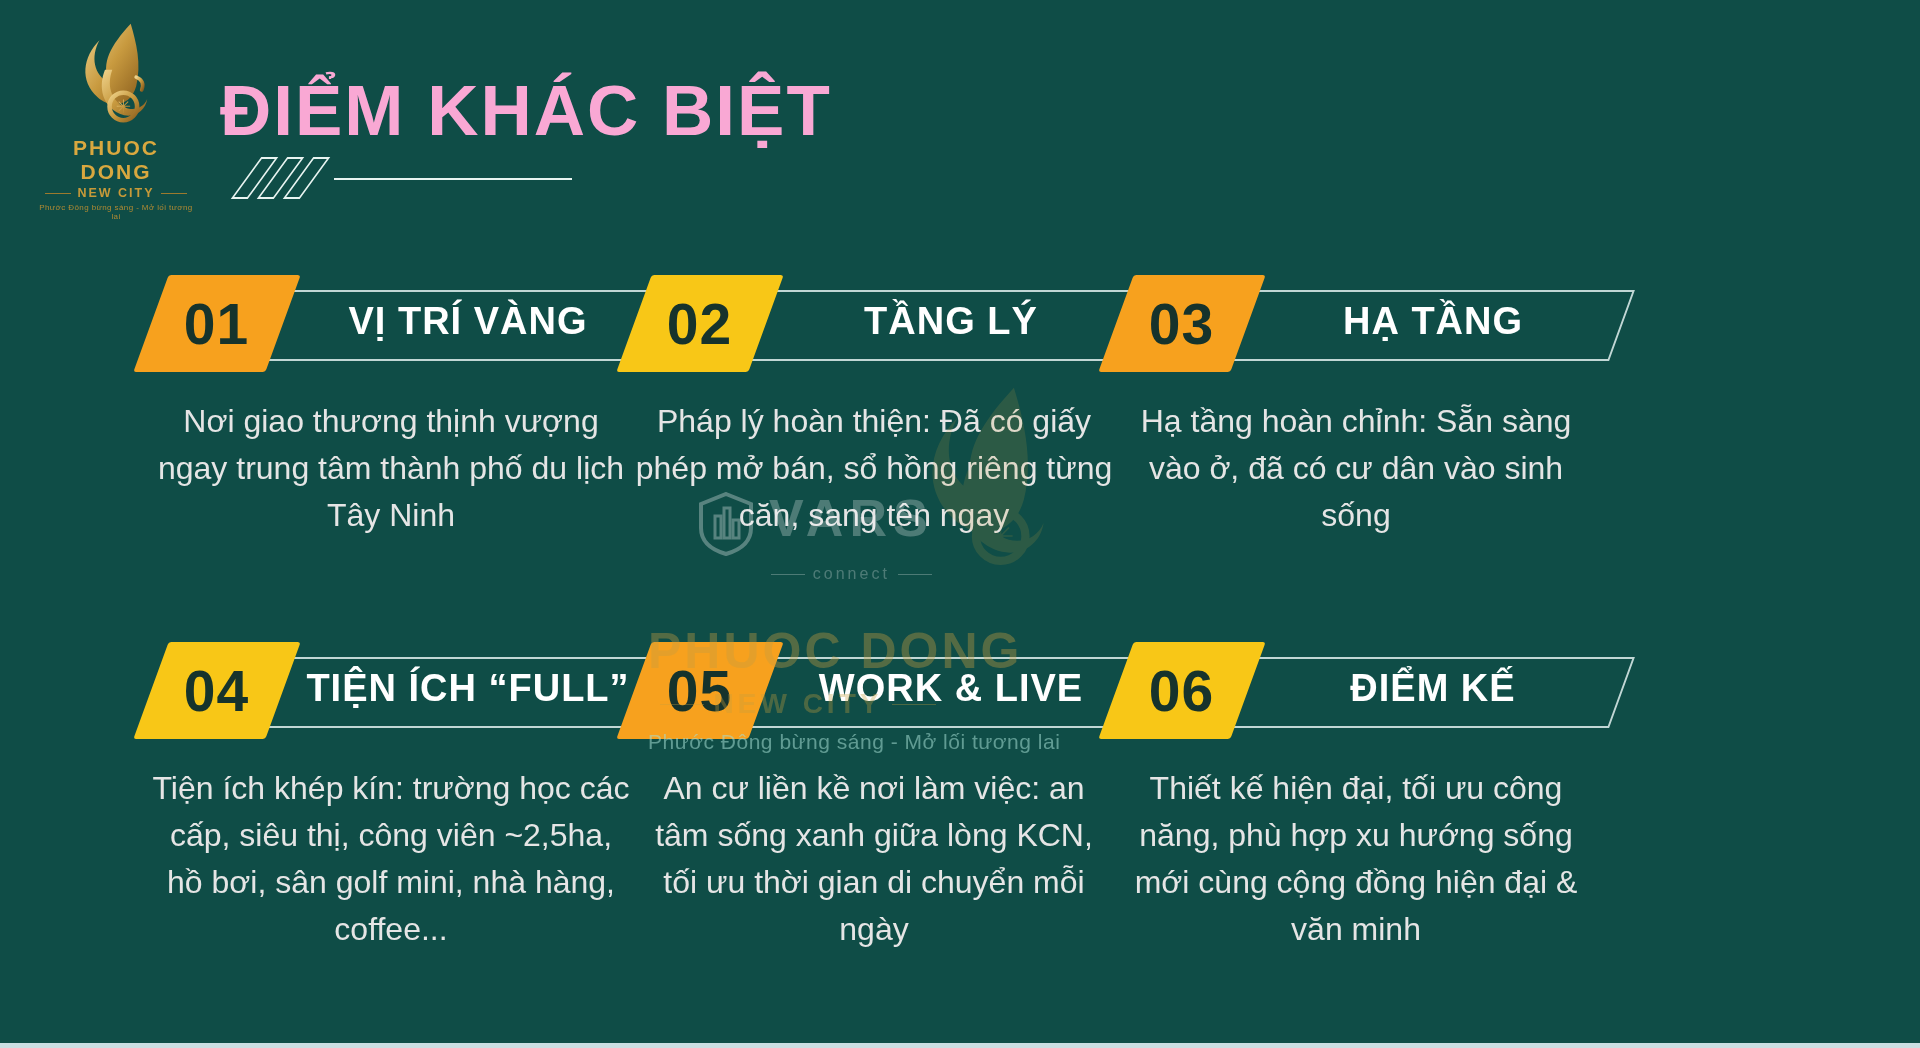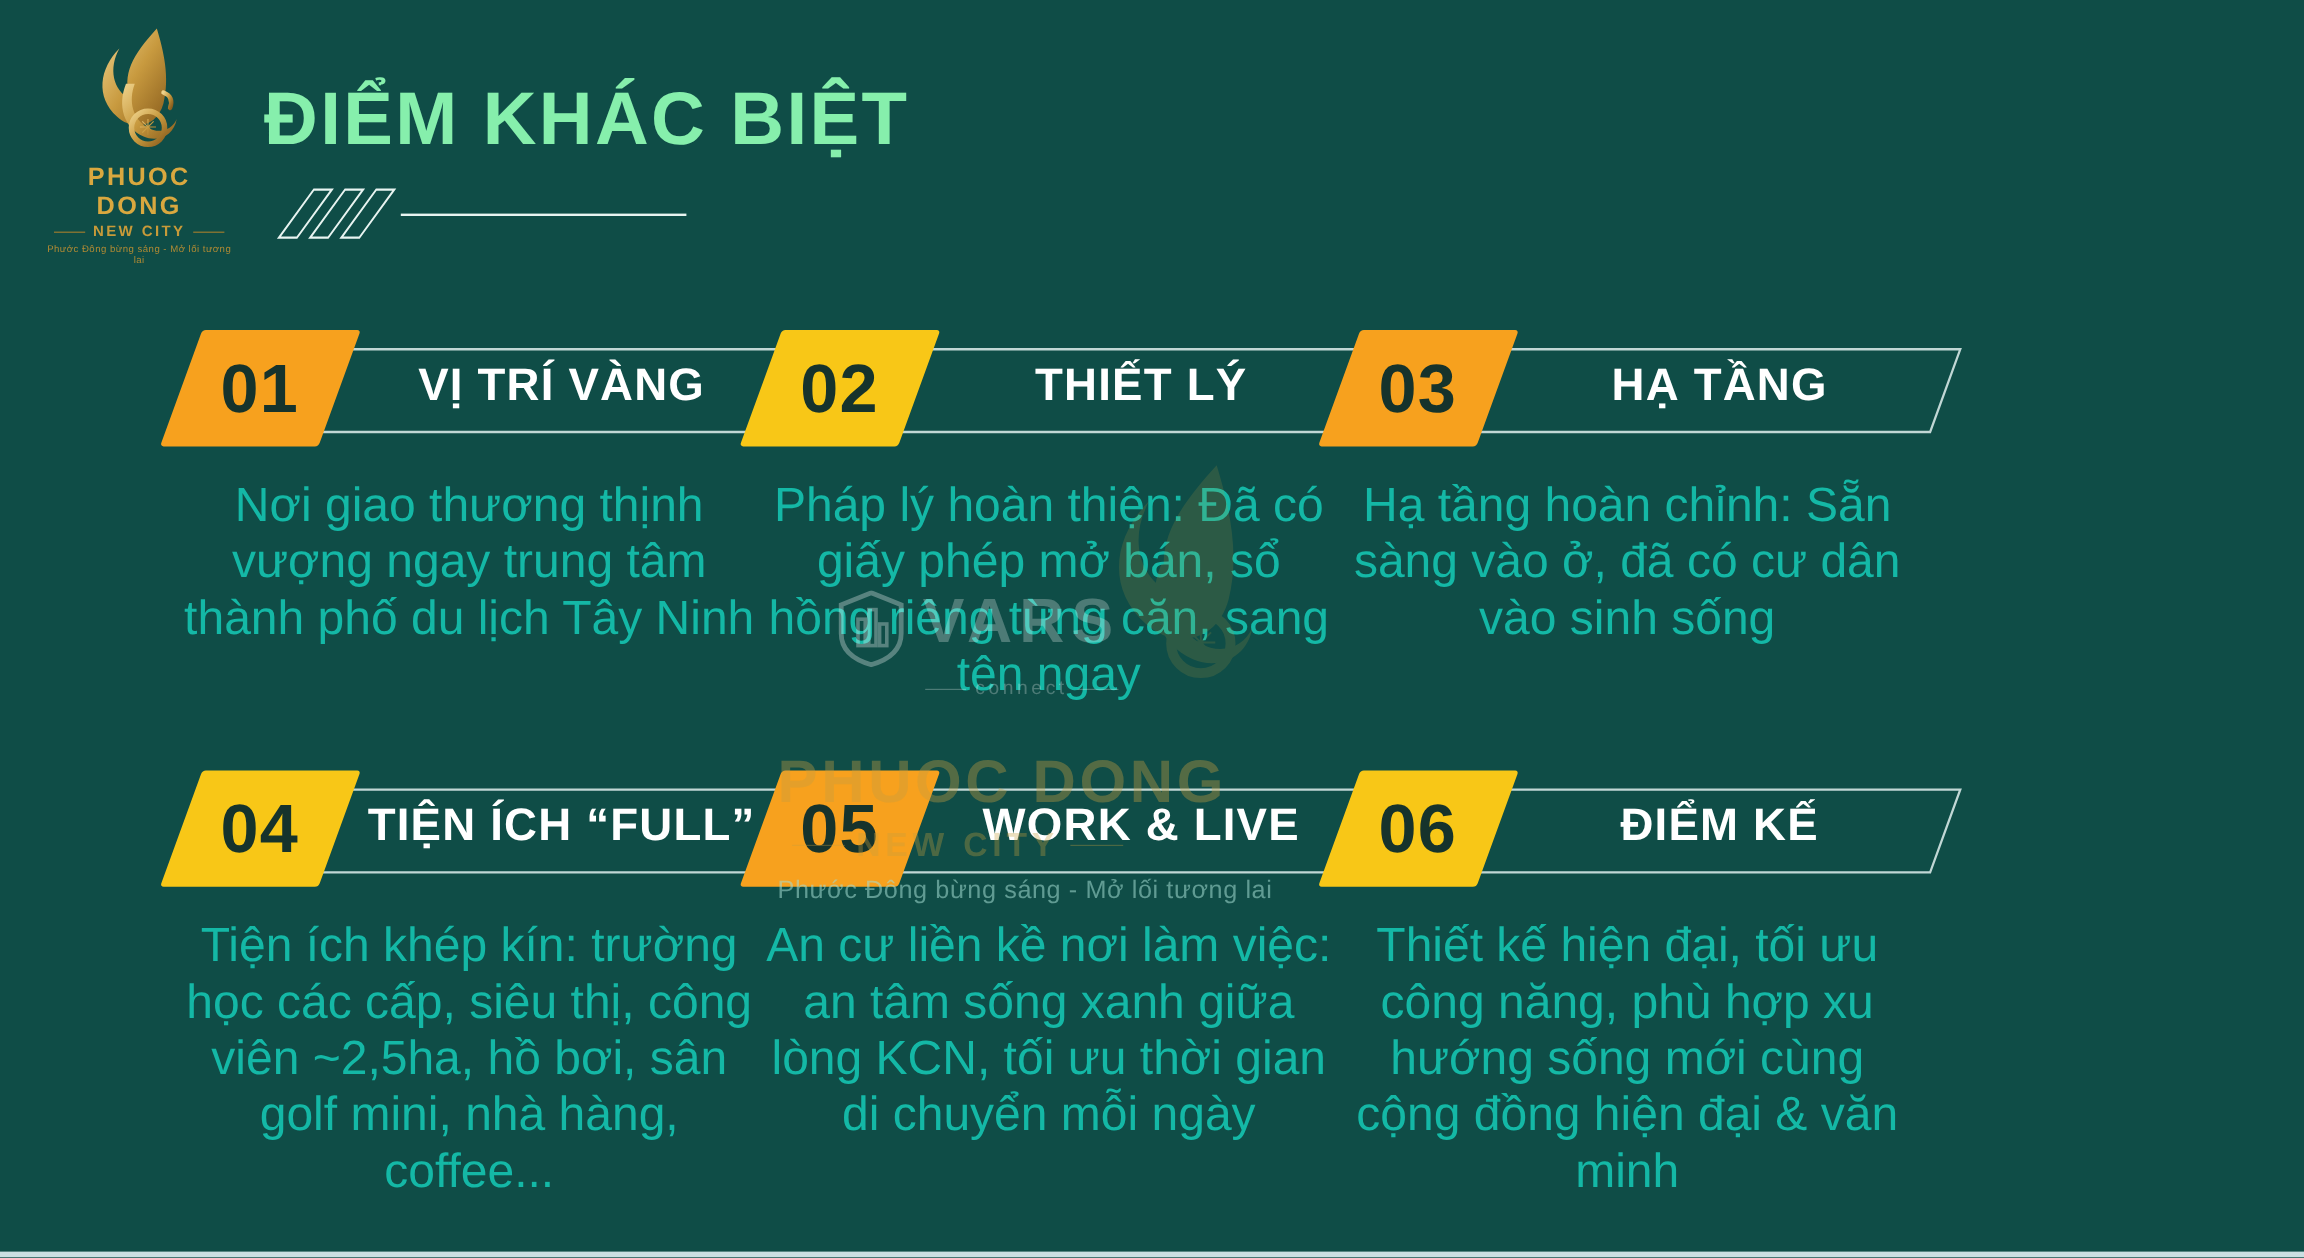--- a/index.html
+++ b/index.html
@@ -13,36 +13,36 @@
   
   .logo{position:absolute;left:36px;top:22px;width:160px;text-align:center;z-index:3;}
   .logo svg{display:block;margin:0 auto;}
   .logo-name{font-size:21px;font-weight:800;letter-spacing:2px;color:#D9A83F;margin-top:2px;}
   .logo-sub{display:flex;align-items:center;justify-content:center;gap:6px;color:#C79A39;
             font-size:12.5px;font-weight:700;letter-spacing:2px;margin-top:2px;}
   .logo-sub:before,.logo-sub:after{content:"";display:block;width:26px;height:1px;background:#9C7A2E;}
   .logo-tagline{font-size:8px;color:#B08A33;letter-spacing:.4px;margin-top:3px;}
 
   .page-title{position:absolute;left:220px;top:22px;z-index:3;
-    font-size:62px;font-weight:800;color:#86efac;letter-spacing:2px;white-space:nowrap;}
+    font-size:71px;font-weight:800;color:#f9a8d4;letter-spacing:2px;white-space:nowrap;}
   .title-deco{position:absolute;left:246px;top:157px;display:flex;align-items:center;z-index:3;}
   .slash{width:13px;height:38px;border:2.5px solid #E8F4F1;transform:skewX(-36deg);margin-right:9px;}
   .title-line{width:238px;height:2.5px;background:#E8F4F1;margin-left:10px;margin-top:2px;}
 
   
   .card{position:absolute;width:555px;z-index:2;}
   .card-frame{position:absolute;left:72px;top:15px;width:468px;height:67px;
     transform:skewX(-20deg);border:2px solid rgba(224,240,238,.85);}
   .card-badge{position:absolute;left:38px;top:0;width:132px;height:97px;
     transform:skewX(-20deg);display:flex;align-items:center;justify-content:center;border-radius:3px;}
   .card-badge span{transform:skewX(20deg);font-size:57px;font-weight:800;color:#16332C;letter-spacing:1px;}
   .card-title{position:absolute;left:175px;top:25px;width:360px;text-align:center;
     font-size:38px;font-weight:800;color:#FFFFFF;letter-spacing:1px;white-space:nowrap;}
   .card-body{position:absolute;top:123px;left:38px;width:480px;margin:0;
-    font-size:40px;line-height:47px;text-align:center;color:#14b8a6;font-weight:400;}
+    font-size:32px;line-height:47px;text-align:center;color:#e5e5e5;font-weight:400;}
 
   .c0{left:113px;top:275px;} .c1{left:596px;top:275px;} .c2{left:1078px;top:275px;}
   .c3{left:113px;top:642px;} .c4{left:596px;top:642px;} .c5{left:1078px;top:642px;}
 
   
   .wm{position:absolute;z-index:5;pointer-events:none;}
   .wm-phoenix{left:905px;top:335px;opacity:.16;}
   .wm-vars{left:697px;top:492px;display:flex;align-items:flex-start;gap:14px;}
   .wm-vars .shield{opacity:.30;}
   .wm-vars-txt{color:rgba(255,255,255,.26);font-size:52px;font-weight:800;letter-spacing:6px;line-height:52px;}
@@ -97,21 +97,21 @@
       <span>01</span>
     </div>
   <div class="card-title">VỊ TRÍ VÀNG</div>
   <p class="card-body">Nơi giao thương thịnh vượng ngay trung tâm thành phố du lịch Tây Ninh</p>
 </div>
 <div class="card c1">
   <div class="card-frame"></div>
   <div class="card-badge" style="background: rgb(248, 199, 23);">
       <span>02</span>
     </div>
-  <div class="card-title">THIẾT LÝ</div>
+  <div class="card-title">TẦNG LÝ</div>
   <p class="card-body">Pháp lý hoàn thiện: Đã có giấy phép mở bán, sổ hồng riêng từng căn, sang tên ngay</p>
 </div>
 <div class="card c2">
   <div class="card-frame"></div>
   <div class="card-badge" style="background: rgb(247, 161, 30);">
       <span>03</span>
     </div>
   <div class="card-title">HẠ TẦNG</div>
   <p class="card-body">Hạ tầng hoàn chỉnh: Sẵn sàng vào ở, đã có cư dân vào sinh sống</p>
 </div>

